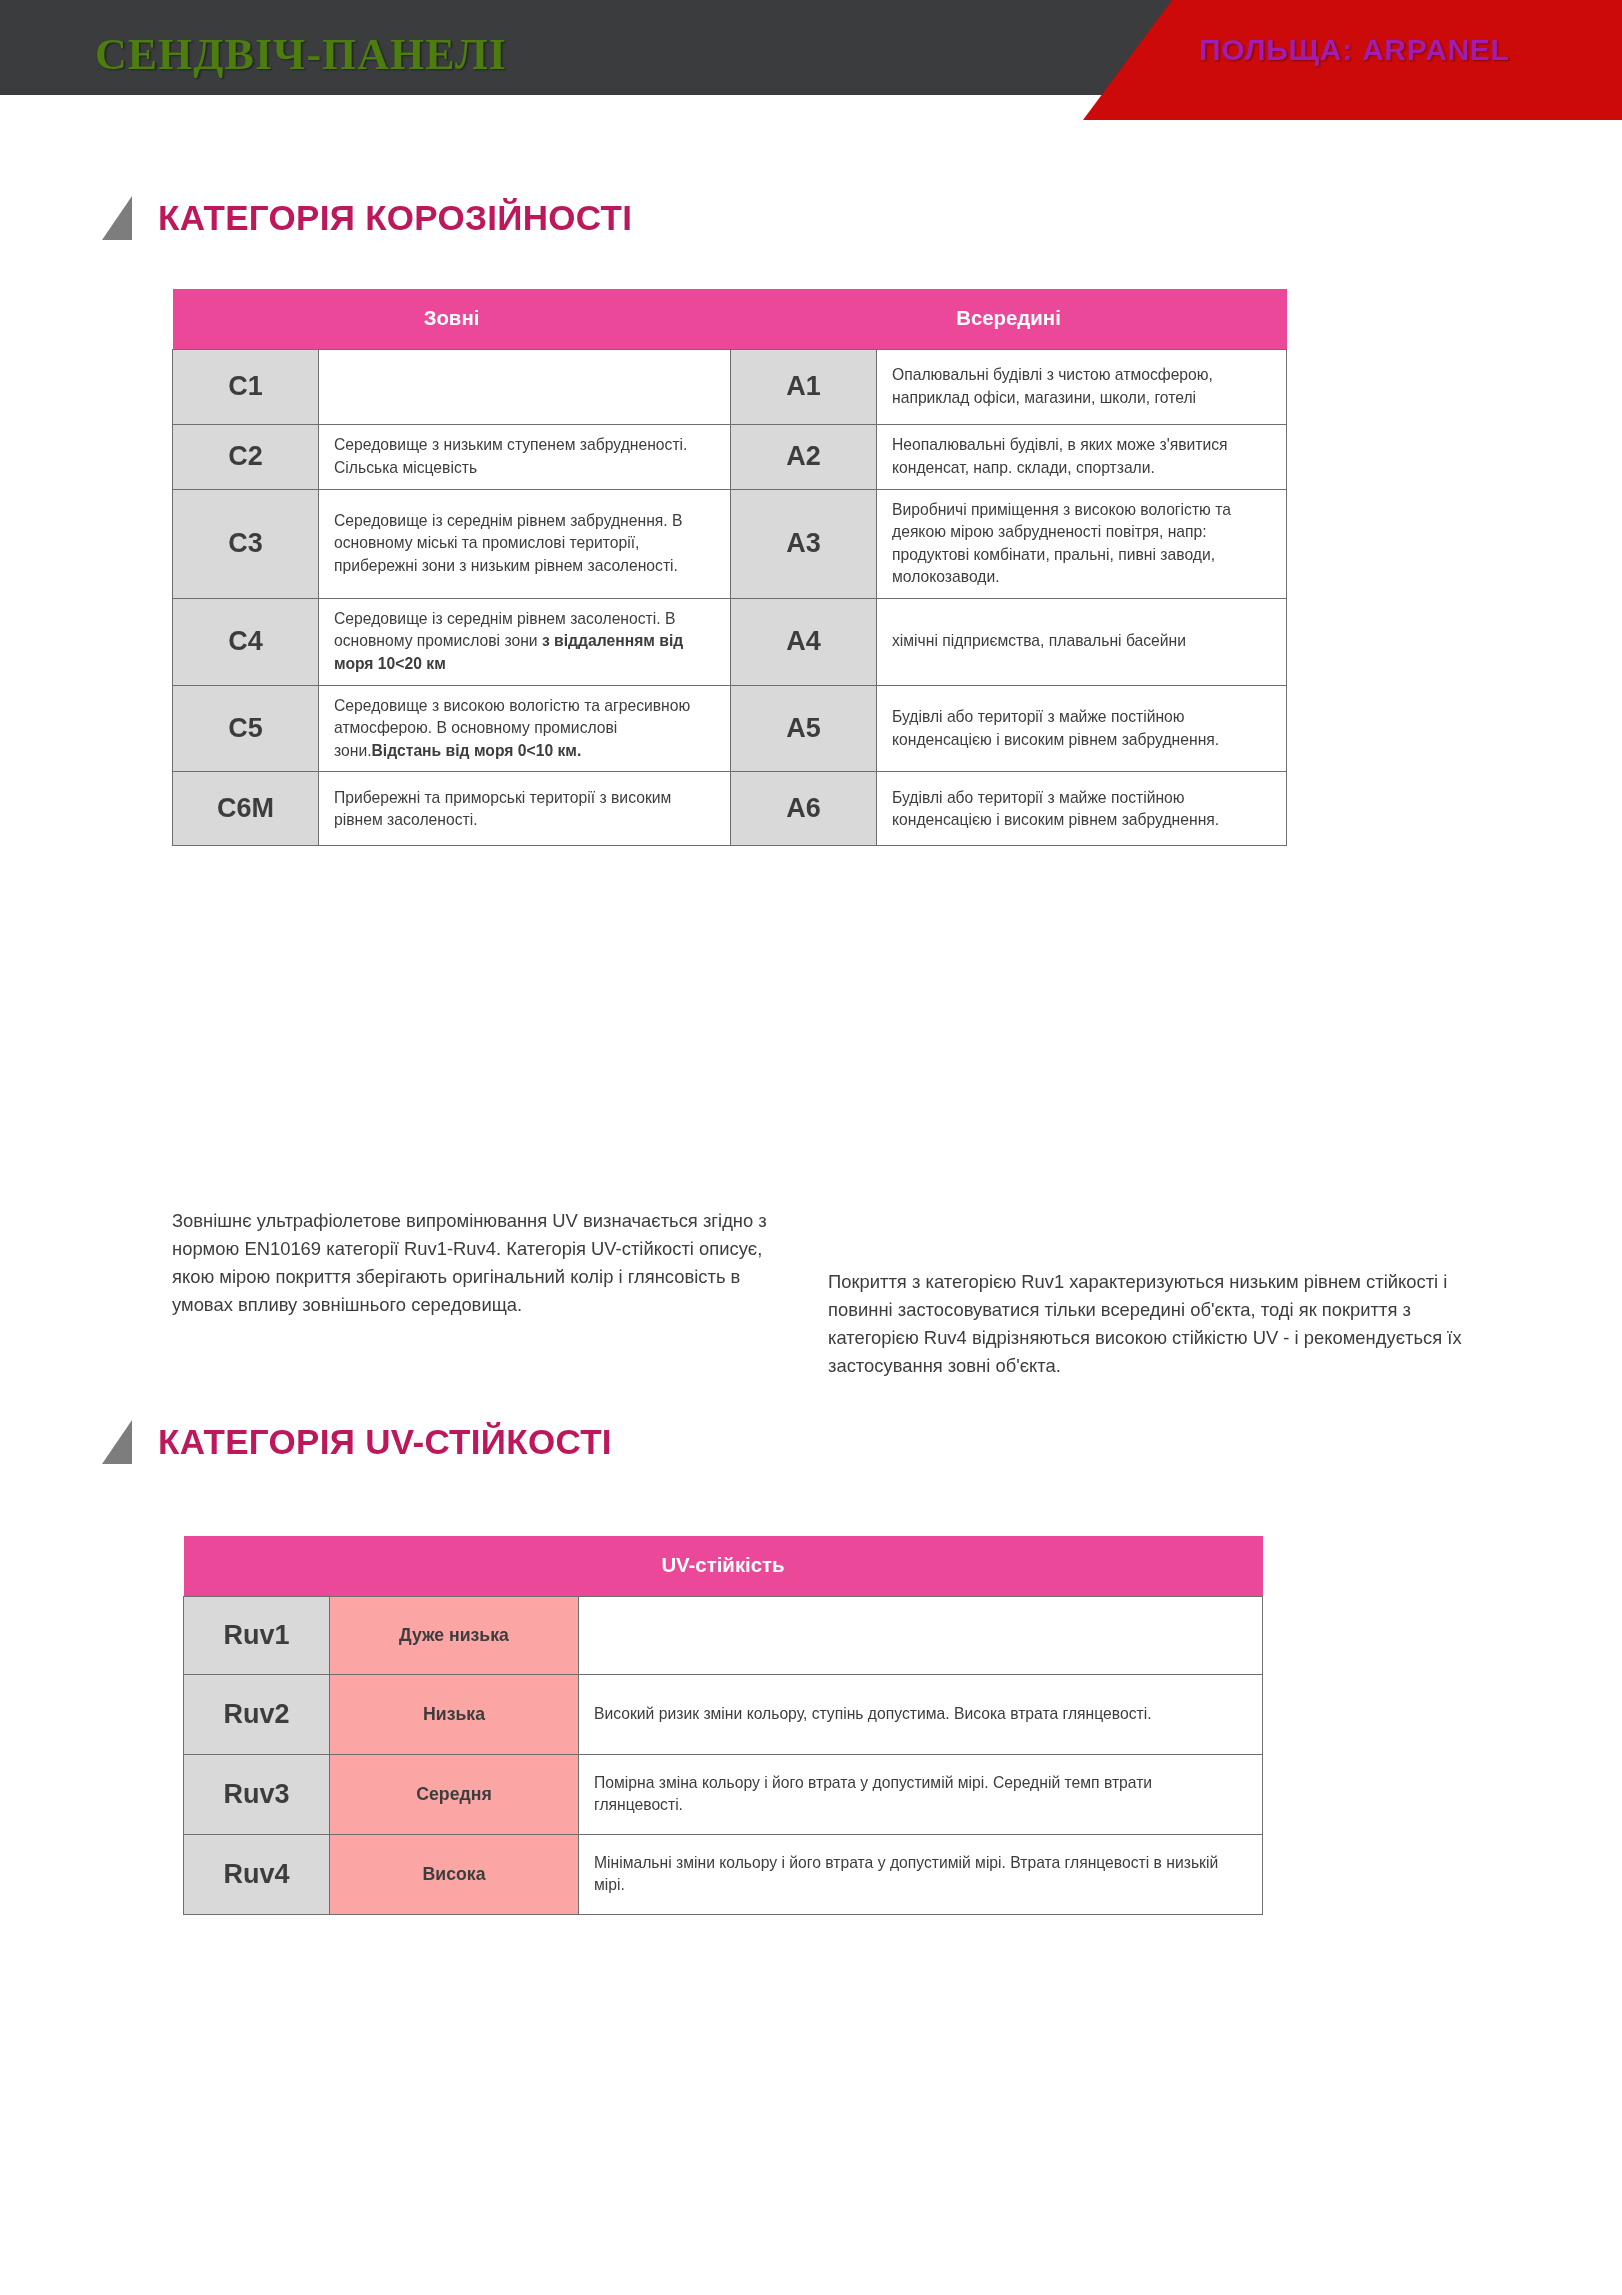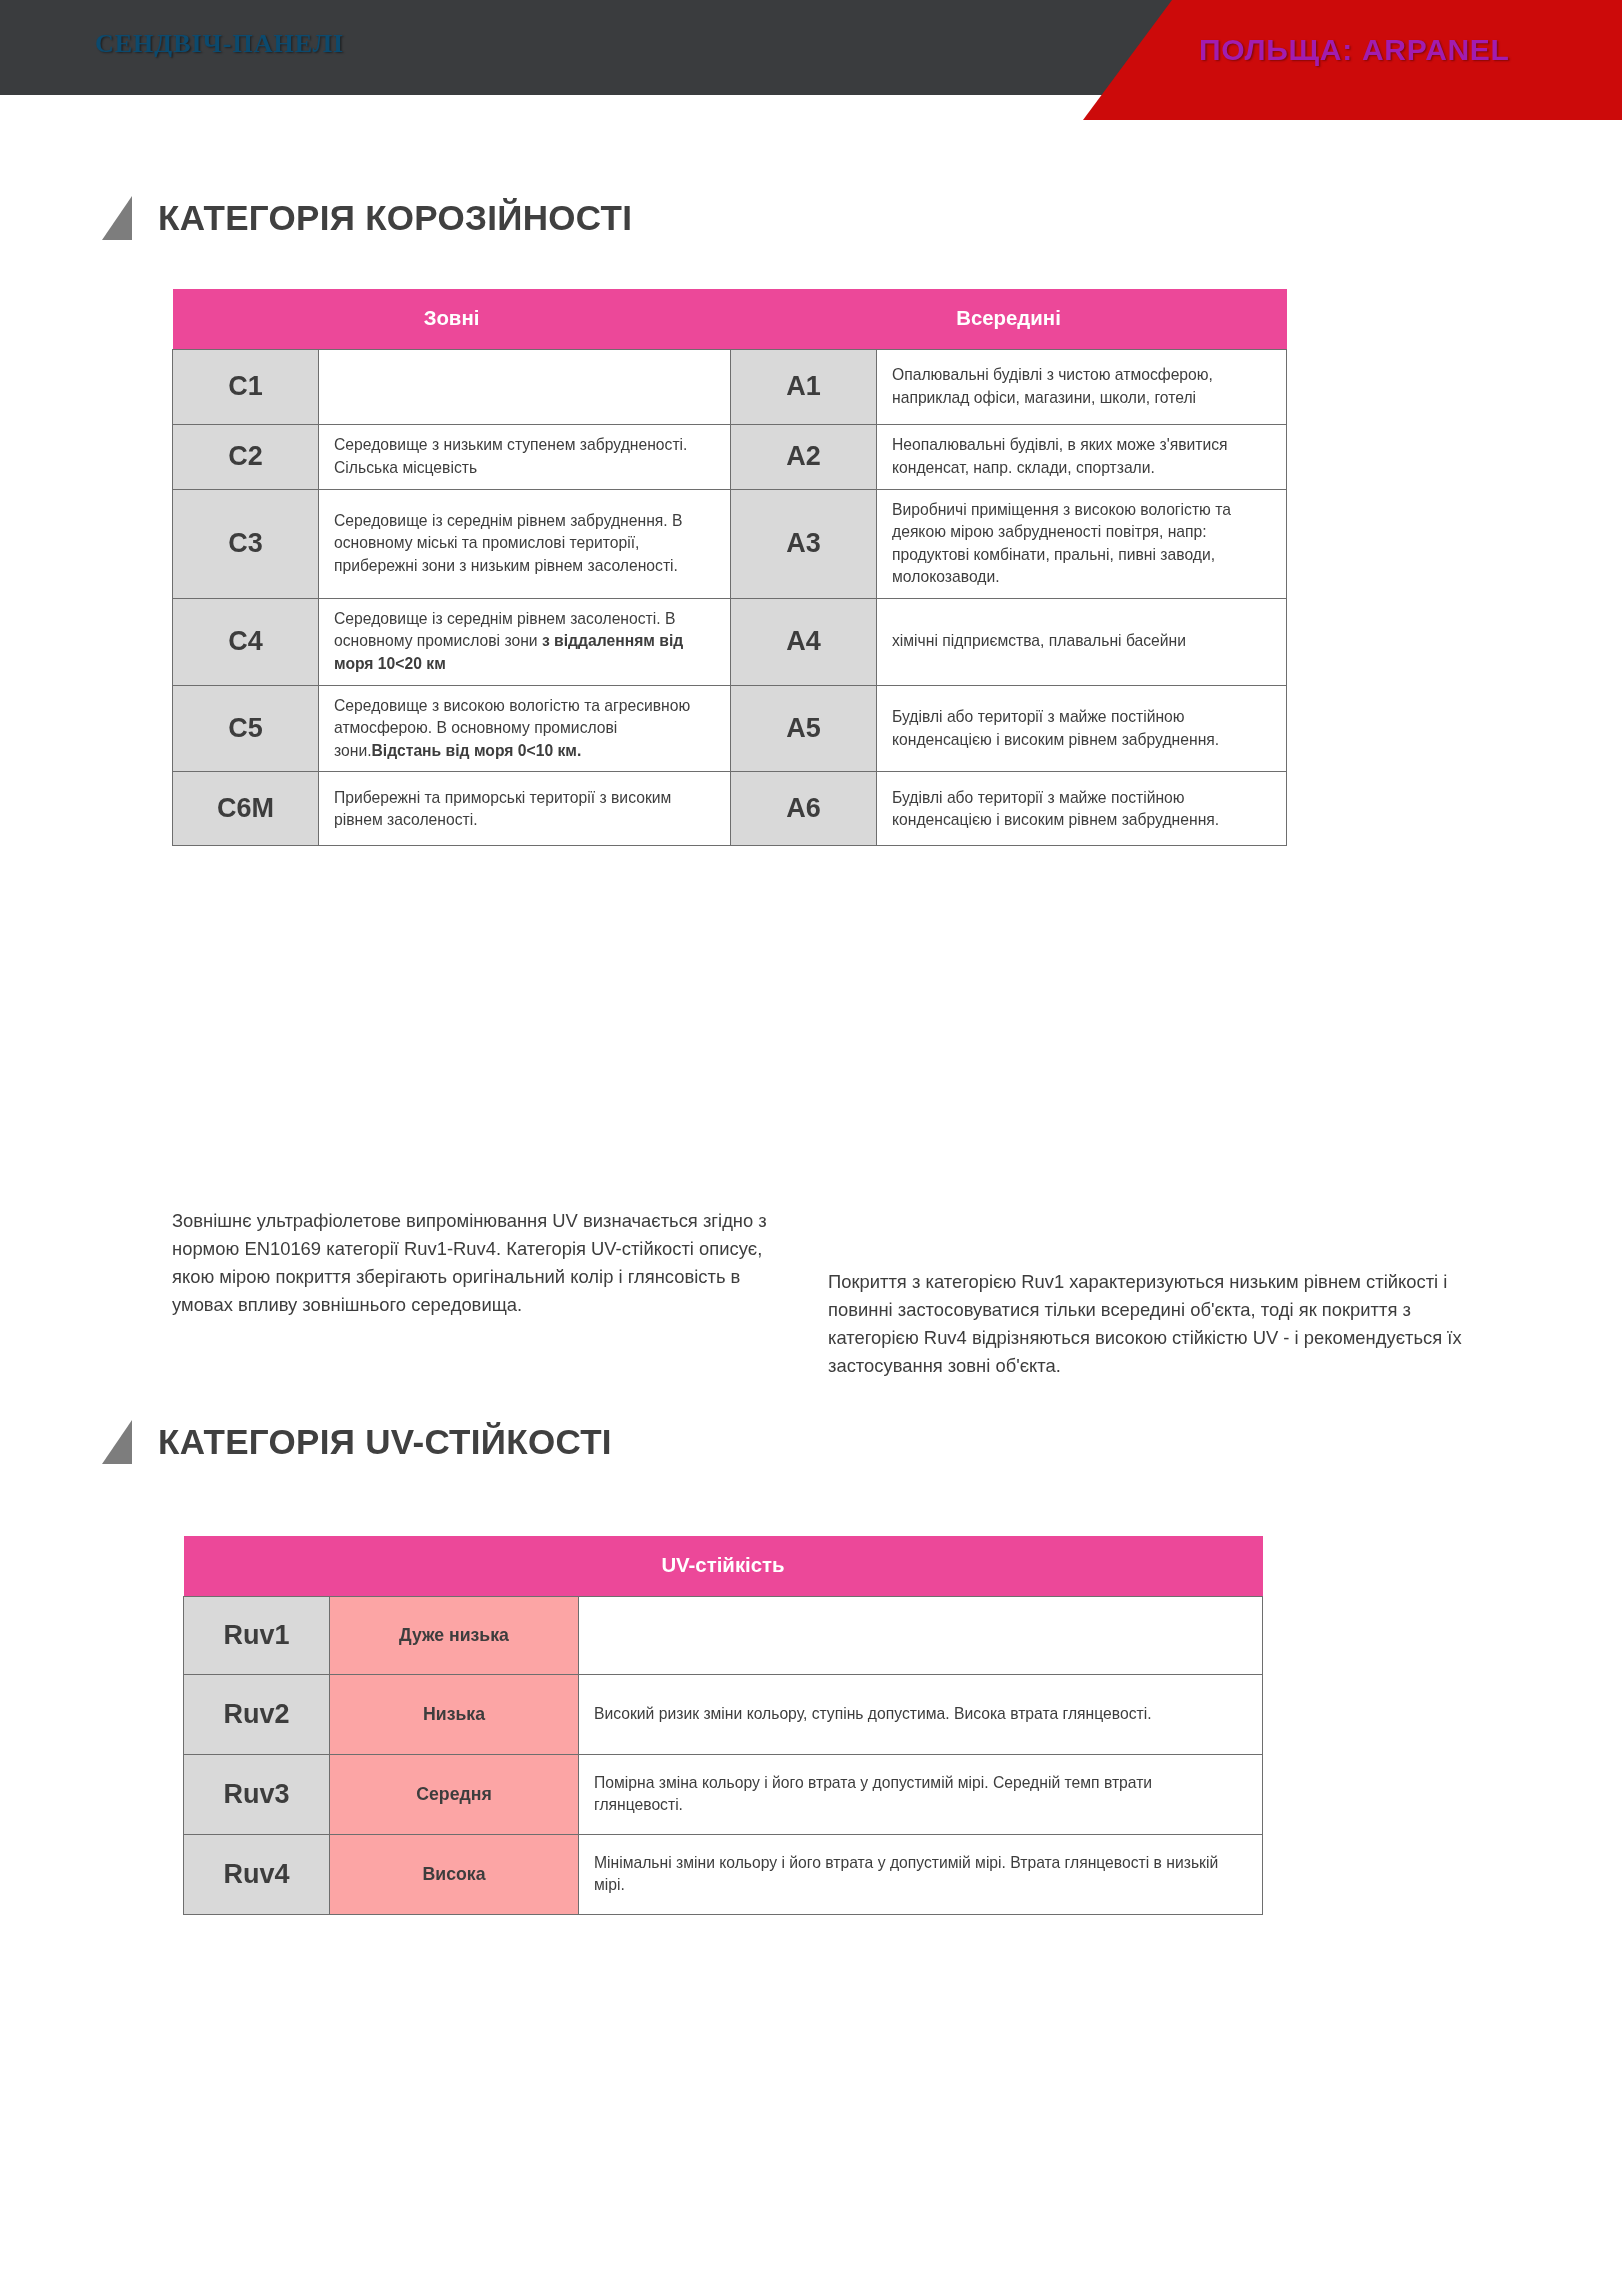--- a/index.html
+++ b/index.html
@@ -31,24 +31,24 @@
     left: 1083px;
     width: 539px;
     height: 120px;
     background: #cc0a0a;
     clip-path: polygon(89px 0, 539px 0, 539px 120px, 0 120px);
   }
   .header-title {
     position: absolute;
     left: 95px;
     top: 29px;
-    font-size: 26px;
+    font-size: 44px;
     font-weight: bold;
     letter-spacing: 1px;
-    color: #0c4a6e;
+    color: #4d7c0f;
     font-family: "Liberation Serif", serif;
     text-shadow: 1.4px 1.4px 2px rgba(0,0,0,.45);
   }
   .header-brand {
     position: absolute;
     left: 1199px;
     top: 33px;
     font-size: 30px;
     font-weight: bold;
     letter-spacing: 0.7px;
@@ -65,21 +65,21 @@
   .tri-marker {
     width: 30px;
     height: 44px;
     background: #7d7d7d;
     clip-path: polygon(100% 0, 100% 100%, 0 100%);
     flex: 0 0 auto;
   }
   .section-title {
     font-size: 35px;
     font-weight: bold;
-    color: #404040;
+    color: #be185d;
     letter-spacing: 0.3px;
     white-space: nowrap;
   }
 
   #sec-corrosion { position: absolute; left: 102px; top: 196px; }
   #sec-uv        { position: absolute; left: 102px; top: 1420px; }
 
   
   .tbl {
     position: absolute;

